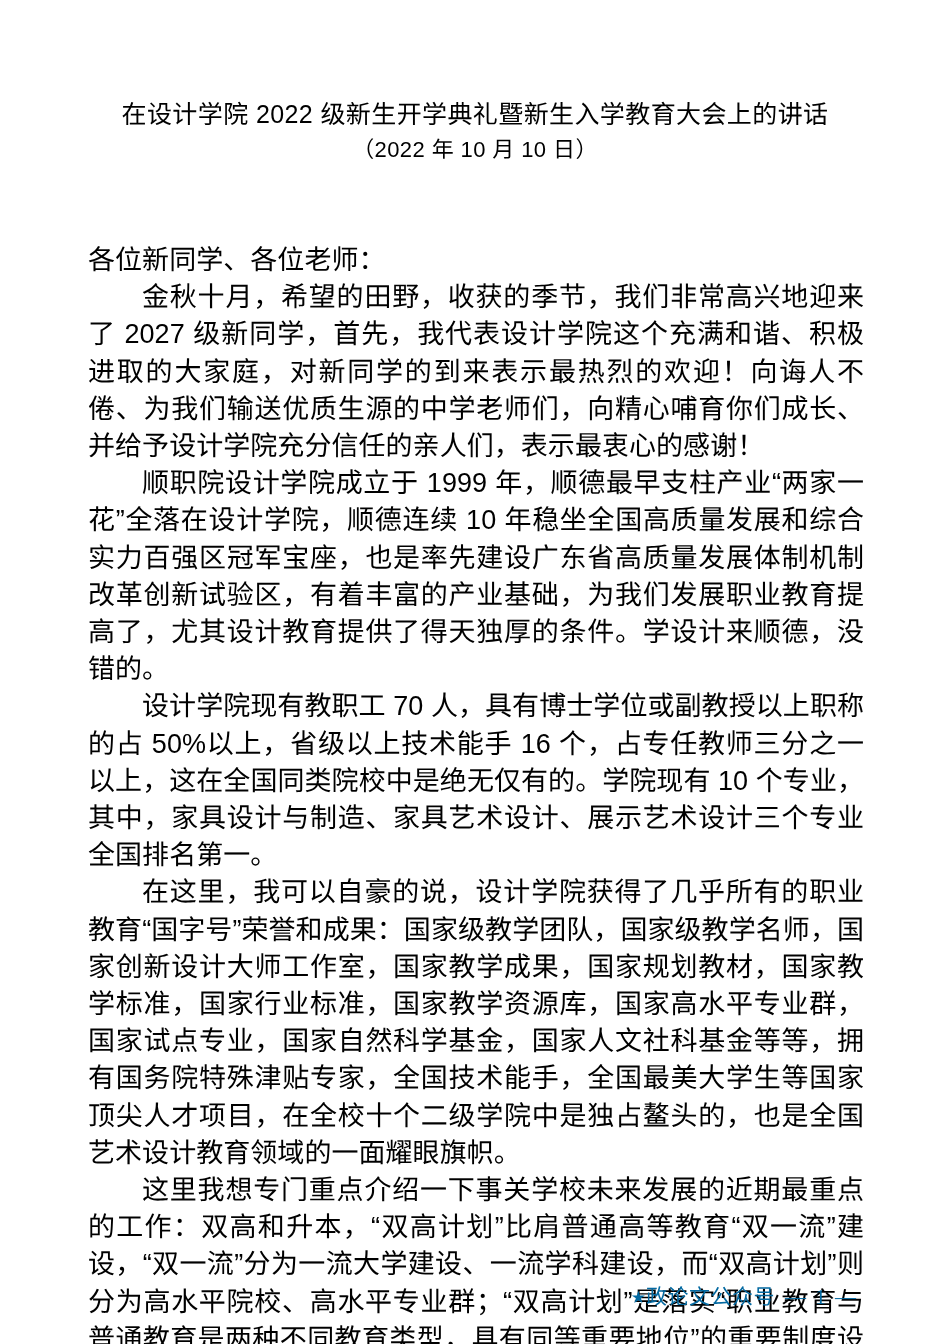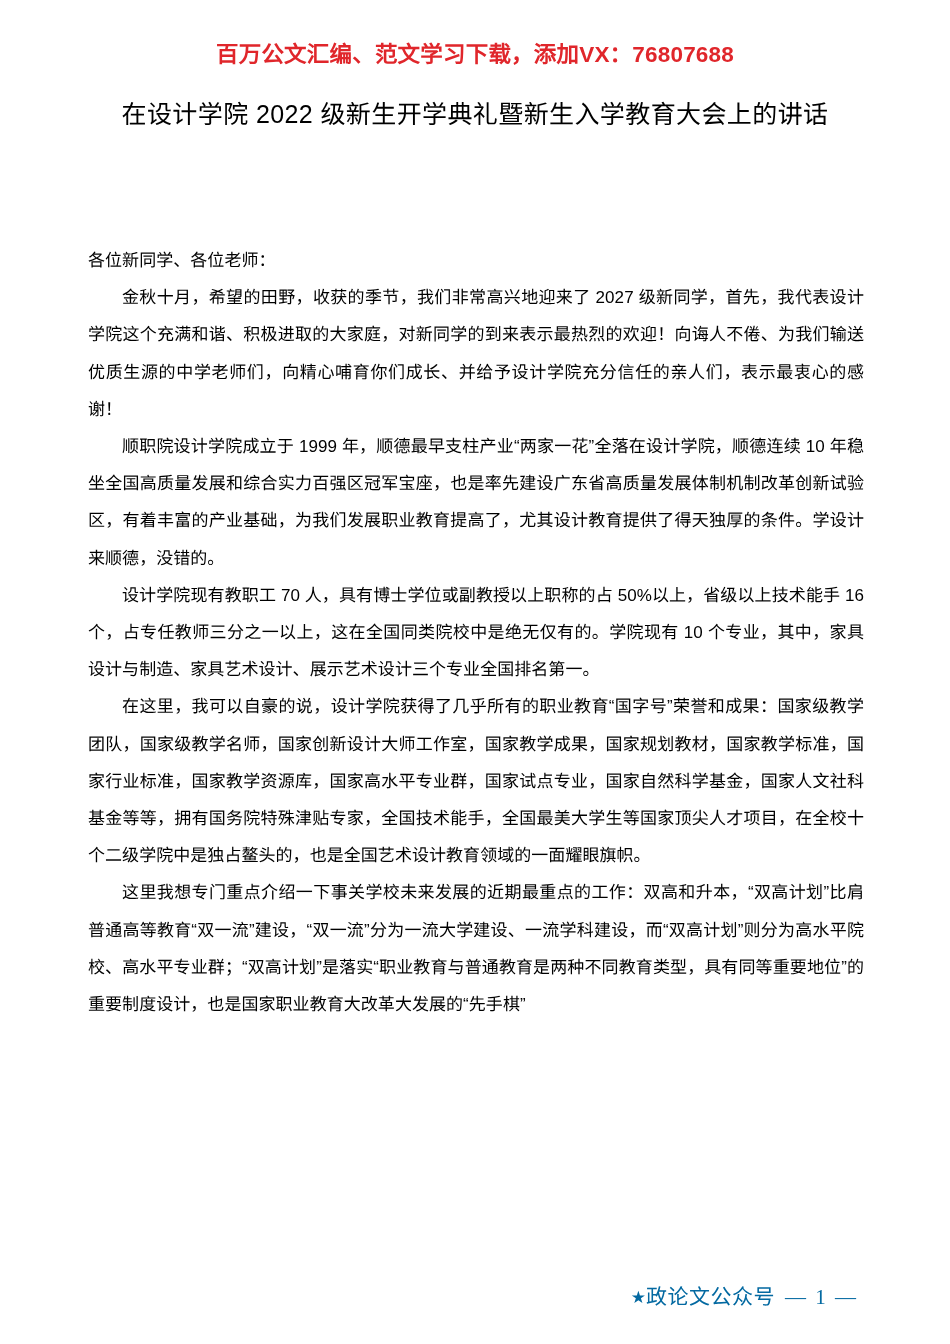--- a/index.html
+++ b/index.html
@@ -68,21 +68,21 @@
   }
 
   
   .body-copy {
     position: absolute;
     top: 242px;
     left: 88px;
     width: 776px;
   }
   .para {
-    font-size: 17px;
+    font-size: 27px;
     line-height: 37.2px;
     text-align: justify;
     text-justify: inter-ideograph;
     text-align-last: left;
     margin: 0;
     letter-spacing: 0.05px;
     word-break: break-all;
   }
   .para.indent {
     text-indent: 2em;
@@ -120,24 +120,24 @@
   .footer-page {
     margin-left: 10px;
     letter-spacing: 2px;
   }
 </style>
 </head>
 <body>
 
 <div class="page">
 
-  <div class="promo-banner">百万公文汇编、范文学习下载，添加VX：76807688</div>
 
   <div class="title-block">
     <div class="doc-title">在设计学院 2022 级新生开学典礼暨新生入学教育大会上的讲话</div>
+    <div class="doc-date">（2022 年 10 月 10 日）</div>
   </div>
 
   <div class="body-copy">
     <p class="para salutation">各位新同学、各位老师：</p>
     <p class="para indent">金秋十月，希望的田野，收获的季节，我们非常高兴地迎来了 2027 级新同学，首先，我代表设计学院这个充满和谐、积极进取的大家庭，对新同学的到来表示最热烈的欢迎！向诲人不倦、为我们输送优质生源的中学老师们，向精心哺育你们成长、并给予设计学院充分信任的亲人们，表示最衷心的感谢！</p>
     <p class="para indent">顺职院设计学院成立于 1999 年，顺德最早支柱产业“两家一花”全落在设计学院，顺德连续 10 年稳坐全国高质量发展和综合实力百强区冠军宝座，也是率先建设广东省高质量发展体制机制改革创新试验区，有着丰富的产业基础，为我们发展职业教育提高了，尤其设计教育提供了得天独厚的条件。学设计来顺德，没错的。</p>
     <p class="para indent">设计学院现有教职工 70 人，具有博士学位或副教授以上职称的占 50%以上，省级以上技术能手 16 个，占专任教师三分之一以上，这在全国同类院校中是绝无仅有的。学院现有 10 个专业，其中，家具设计与制造、家具艺术设计、展示艺术设计三个专业全国排名第一。</p>
     <p class="para indent">在这里，我可以自豪的说，设计学院获得了几乎所有的职业教育“国字号”荣誉和成果：国家级教学团队，国家级教学名师，国家创新设计大师工作室，国家教学成果，国家规划教材，国家教学标准，国家行业标准，国家教学资源库，国家高水平专业群，国家试点专业，国家自然科学基金，国家人文社科基金等等，拥有国务院特殊津贴专家，全国技术能手，全国最美大学生等国家顶尖人才项目，在全校十个二级学院中是独占鳌头的，也是全国艺术设计教育领域的一面耀眼旗帜。</p>
     <p class="para indent">这里我想专门重点介绍一下事关学校未来发展的近期最重点的工作：双高和升本，“双高计划”比肩普通高等教育“双一流”建设，“双一流”分为一流大学建设、一流学科建设，而“双高计划”则分为高水平院校、高水平专业群；“双高计划”是落实“职业教育与普通教育是两种不同教育类型，具有同等重要地位”的重要制度设计，也是国家职业教育大改革大发展的“先手棋”</p>
   </div>

